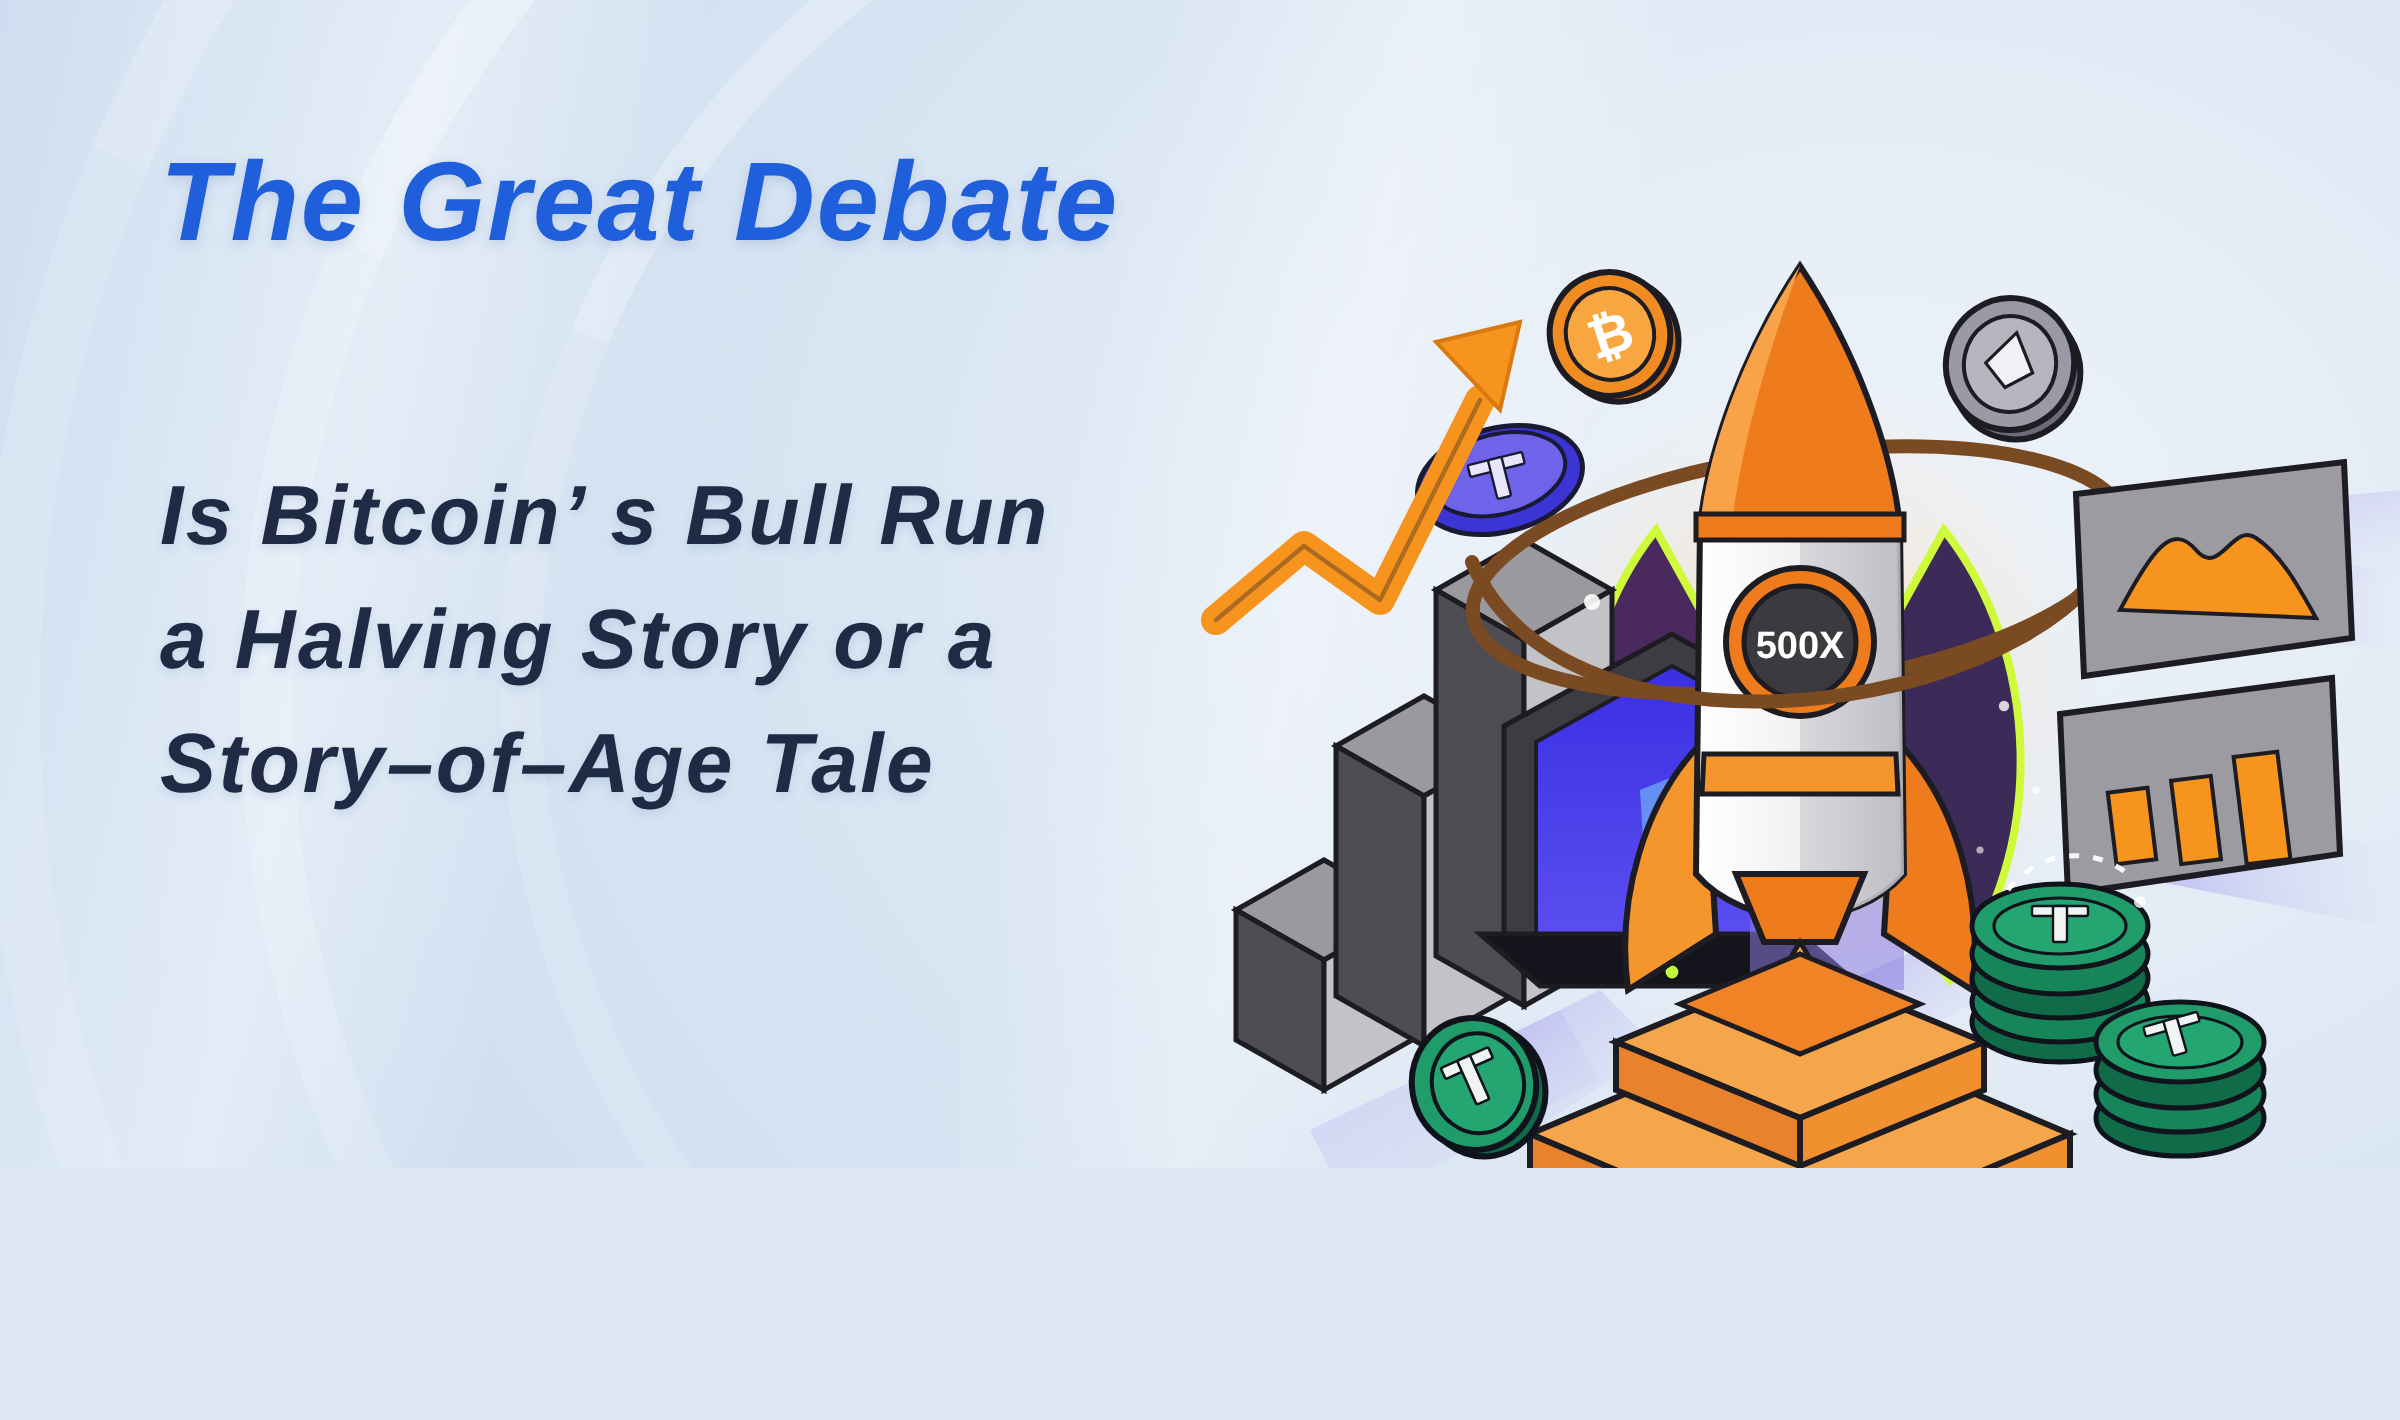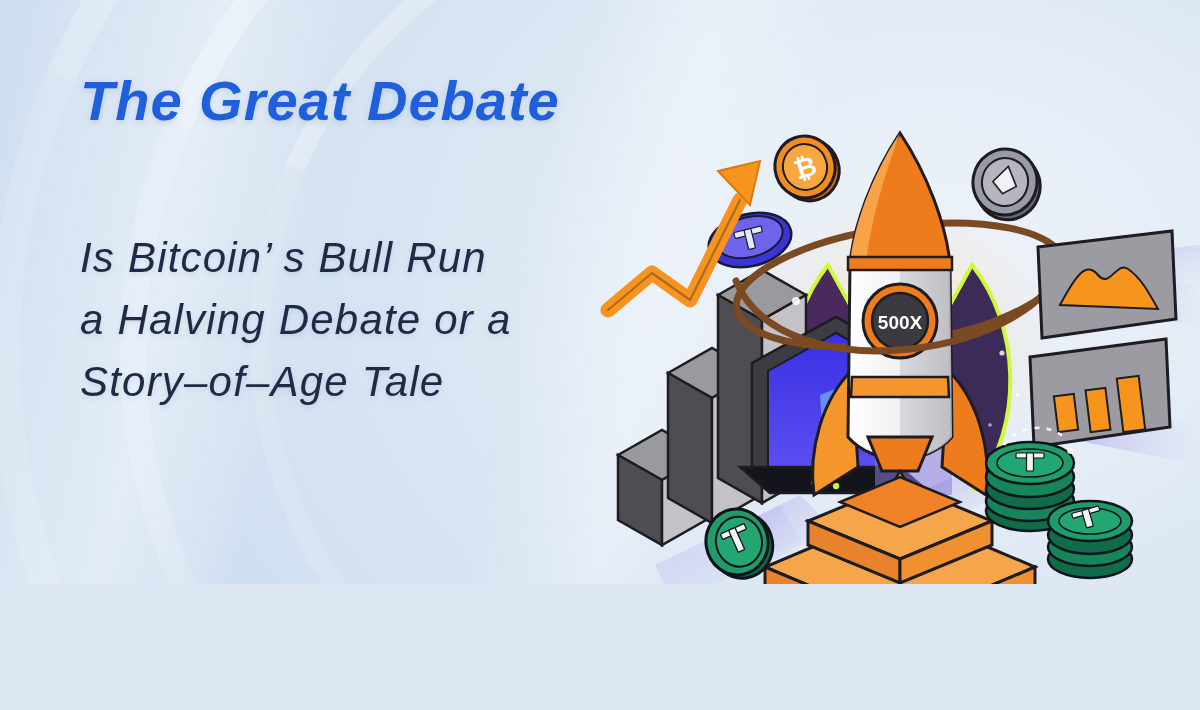--- a/index.html
+++ b/index.html
@@ -48,21 +48,21 @@
   
   .copy { position:absolute; left:80px; top:72px; width:640px; z-index:30; }
   .headline {
     font-size:56px; font-weight:700; font-style:italic;
     color:#1f5fdb; letter-spacing:1px; line-height:1.05;
     white-space:nowrap;
     text-shadow:0 2px 6px rgba(120,150,195,.30);
   }
   .subhead {
     margin-top:96px;
-    font-size:42px; font-weight:400; font-style:italic;
+    font-size:42px; font-weight:700; font-style:italic;
     color:#202a44; line-height:1.48; letter-spacing:1.2px;
     text-shadow:0 2px 5px rgba(130,160,200,.28);
   }
   .subhead .ln { display:block; white-space:nowrap; }
 
   
   .illo { position:absolute; left:600px; top:95px; width:600px; height:600px; z-index:20; }
   .illo svg { width:100%; height:100%; display:block; }
 </style>
 </head>
@@ -76,21 +76,21 @@
     <div class="arc a3"></div>
     <div class="arc a4"></div>
     <div class="arc a5"></div>
   </div>
   <div class="sheen"></div>
 
   <div class="copy">
     <div class="headline">The Great Debate</div>
     <div class="subhead">
       <span class="ln">Is Bitcoin’ s Bull Run</span>
-      <span class="ln">a Halving Debate or a</span>
+      <span class="ln">a Halving Story or a</span>
       <span class="ln">Story–of–Age Tale</span>
     </div>
   </div>
 
   <div class="illo">
   <svg viewBox="0 0 600 600" xmlns="http://www.w3.org/2000/svg">
     <defs>
       <linearGradient id="gStreak" x1="0" y1="0" x2="1" y2="0">
         <stop offset="0%" stop-color="#6f5de8" stop-opacity=".95"></stop>
         <stop offset="100%" stop-color="#b9b2f2" stop-opacity="0"></stop>

